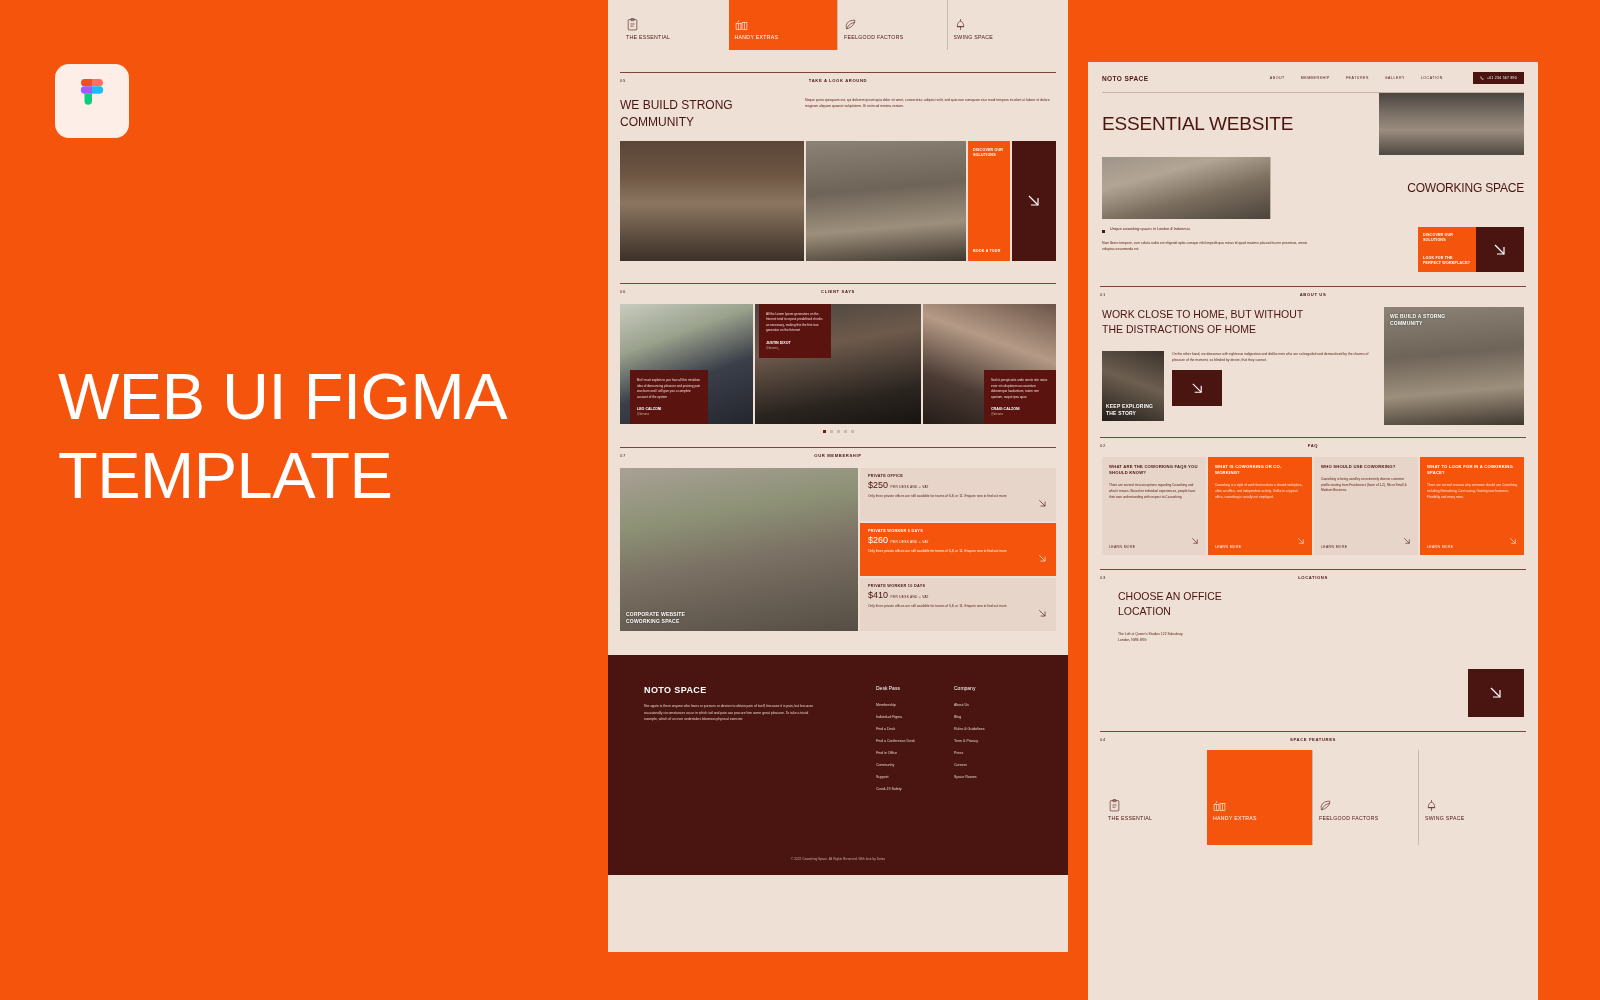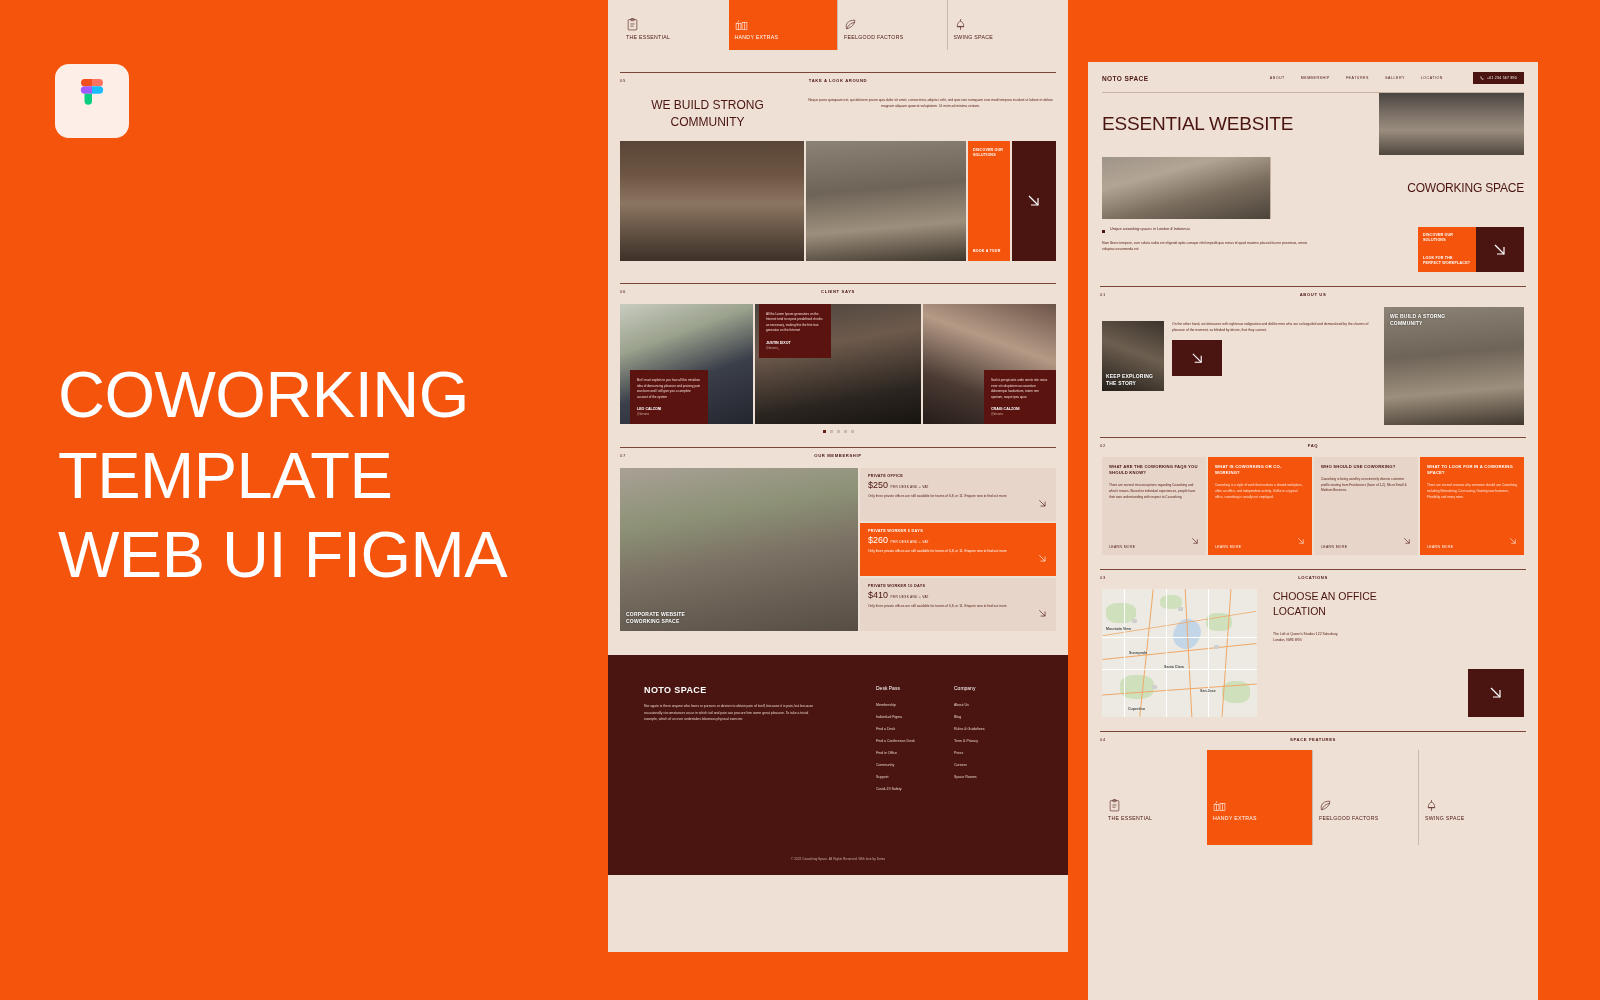--- a/index.html
+++ b/index.html
@@ -171,24 +171,23 @@
   <div id="figma-logo-tile">
     <svg viewBox="0 0 30 44" xmlns="http://www.w3.org/2000/svg">
       <path d="M7.5 0h7.5v7.33H7.5A3.67 3.67 0 0 1 7.5 0z" fill="#f24e1e"></path>
       <path d="M15 0h7.5a3.67 3.67 0 0 1 0 7.33H15V0z" fill="#ff7262"></path>
       <path d="M15 7.33h7.5a3.67 3.67 0 0 1 0 7.34H15V7.33z" fill="#1abcfe"></path>
       <path d="M7.5 7.33H15v7.34H7.5a3.67 3.67 0 0 1 0-7.34z" fill="#a259ff"></path>
       <path d="M7.5 14.67H15V22a3.75 3.75 0 1 1-7.5 0v-7.33z" fill="#0acf83"></path>
     </svg>
   </div>
   <h1 id="promo-title">
-    <span class="promo-line">COWORKING</span>
     <span class="promo-gap"></span>
+    <span class="promo-line">WEB UI FIGMA</span>
     <span class="promo-line">TEMPLATE</span>
-    <span class="promo-line">WEB UI FIGMA</span>
   </h1>
 </div>
 
 <div class="mock" id="mock-middle">
 
   <div id="features-strip-mid">
     <div class="feat">
       <span class="feat-ico">
         <svg viewBox="0 0 24 24">
             <rect x="4" y="3" width="16" height="19" rx="1.5"></rect>
@@ -232,21 +231,21 @@
       <span class="feat-lbl">SWING SPACE</span>
     </div>
   </div>
 
   <div style="height:22px"></div>
   <div class="sec-head">
     <span class="sec-num">05</span>
     <span class="sec-label">TAKE A LOOK AROUND</span>
     <span class="sec-spacer"></span>
   </div>
-  <div style="display:flex; margin:14px 12px 4px;text-align:center;">
+  <div style="display:flex; margin:14px 12px 4px;">
     <h2 class="h-big" style="width:175px; font-size:12px; line-height:17px;">
       <span>WE BUILD STRONG</span><br>
       <span>COMMUNITY</span>
     </h2>
     <p class="tiny" style="flex:1; margin-left:10px;">Neque porro quisquam est, qui dolorem ipsum quia dolor sit amet, consectetur, adipisci velit, sed quia non numquam eius modi tempora incidunt ut labore et dolore magnam aliquam quaerat voluptatem. Ut enim ad minima veniam.</p>
   </div>
   <div style="display:flex; margin:10px 12px 0; height:120px;">
     <div class="img ph-lobby" style="flex:1.55;"></div>
     <div class="img ph-office" style="flex:1.35; margin-left:2px;"></div>
     <div class="orange-cta" style="width:42px; margin-left:2px; padding:7px 5px; display:flex; flex-direction:column; justify-content:space-between;">
@@ -426,20 +425,24 @@
   </div>
 
   <div style="height:14px"></div>
   <div class="sec-head">
     <span class="sec-num">01</span>
     <span class="sec-label">ABOUT US</span>
     <span class="sec-spacer"></span>
   </div>
   <div style="display:flex; margin:10px 14px 0; height:118px;">
     <div style="flex:1; padding-right:8px;">
+      <h3 class="h-big" style="font-size:10.5px; line-height:15px;">
+        <span>WORK CLOSE TO HOME, BUT WITHOUT</span><br>
+        <span>THE DISTRACTIONS OF HOME</span>
+      </h3>
       <div style="display:flex; margin-top:14px; height:70px;">
         <div class="img ph-dark" style="width:62px; position:relative;">
           <div class="ovl" style="left:4px; bottom:4px; width:50px;">KEEP EXPLORING THE STORY</div>
         </div>
         <div style="flex:1; padding-left:8px;">
           <p class="tiny">On the other hand, we denounce with righteous indignation and dislike men who are so beguiled and demoralized by the charms of pleasure of the moment, so blinded by desire, that they cannot.</p>
           <div class="arrow-box" style="width:50px; height:36px; margin-top:7px;">
             <svg width="13" height="13" viewBox="0 0 14 14">
                 <line x1="2" y1="2" x2="11" y2="11"></line>
                 <polyline points="11,4 11,11 4,11"></polyline>
@@ -497,21 +500,21 @@
           </svg></span>
     </div>
   </div>
 
   <div style="height:14px"></div>
   <div class="sec-head">
     <span class="sec-num">03</span>
     <span class="sec-label">LOCATIONS</span>
     <span class="sec-spacer"></span>
   </div>
-  <div style="display:flex; margin:9px 14px 0; height:128px;">
+  <div style="display:flex; margin:9px 14px 0; height:128px;flex-direction:column;">
     <div id="map" style="width:155px;">
       <div class="mgreen" style="left:4px; top:14px; width:30px; height:20px;"></div>
       <div class="mgreen" style="left:58px; top:6px; width:22px; height:14px;"></div>
       <div class="mgreen" style="left:104px; top:24px; width:26px; height:18px;"></div>
       <div class="mgreen" style="left:18px; top:86px; width:34px; height:24px;"></div>
       <div class="mgreen" style="left:120px; top:92px; width:28px; height:22px;"></div>
       <div class="mwater" style="left:72px; top:30px; width:26px; height:30px; transform:rotate(25deg);"></div>
       <div class="mroad" style="left:0; top:34px; width:155px; height:1.4px; transform:rotate(-9deg);"></div>
       <div class="mroad" style="left:0; top:62px; width:155px; height:1.4px; transform:rotate(-6deg);"></div>
       <div class="mroad" style="left:0; top:100px; width:155px; height:1.2px; transform:rotate(-4deg);"></div>

